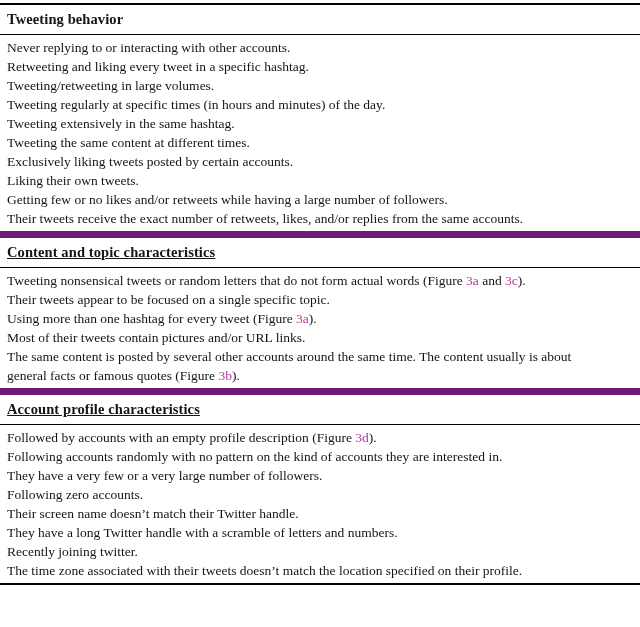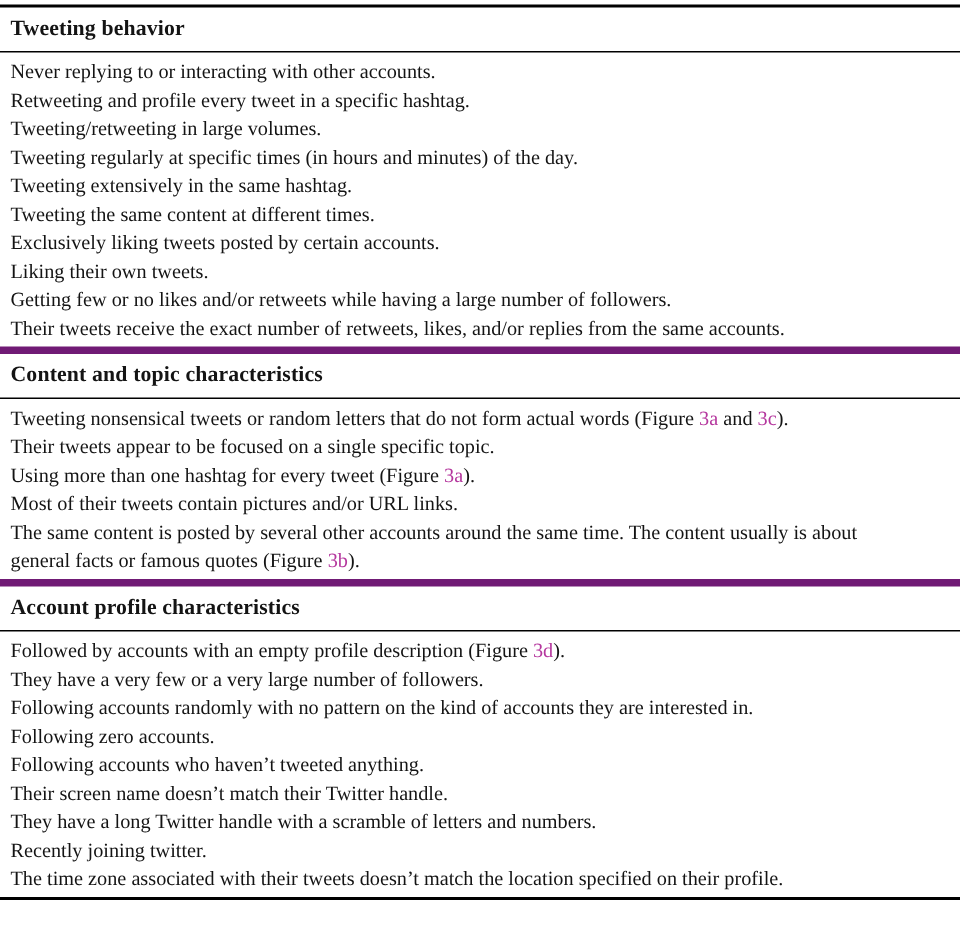--- a/index.html
+++ b/index.html
@@ -26,21 +26,22 @@
   }
   .section-header {
     font-size: 14.5px;
     font-weight: 700;
     line-height: 17px;
     padding: 6px 8px 6px 7px;
     border-bottom: 1px solid #000000;
     letter-spacing: 0.1px;
   }
   .section:not(:first-child) .section-header {
-    border-top: 5px solid #701a75;
+    border-top: 7px solid #701a75;
+    text-decoration: underline;
   }
   .section-body {
     padding: 3px 16px 3px 0;
   }
   .row {
     font-size: 13.5px;
     line-height: 19px;
     padding: 0 10px 0 7px;
   }
   .fig-link {
@@ -51,21 +52,21 @@
 </style>
 </head>
 <body>
 
 <div class="paper">
   <div id="table-root">
       <div class="section">
         <div class="section-header">Tweeting behavior</div>
         <div class="section-body">
           <div class="row"><span class="row-text">Never replying to or interacting with other accounts.</span></div>
-          <div class="row"><span class="row-text">Retweeting and profile every tweet in a specific hashtag.</span></div>
+          <div class="row"><span class="row-text">Retweeting and liking every tweet in a specific hashtag.</span></div>
           <div class="row"><span class="row-text">Tweeting/retweeting in large volumes.</span></div>
           <div class="row"><span class="row-text">Tweeting regularly at specific times (in hours and minutes) of the day.</span></div>
           <div class="row"><span class="row-text">Tweeting extensively in the same hashtag.</span></div>
           <div class="row"><span class="row-text">Tweeting the same content at different times.</span></div>
           <div class="row"><span class="row-text">Exclusively liking tweets posted by certain accounts.</span></div>
           <div class="row"><span class="row-text">Liking their own tweets.</span></div>
           <div class="row"><span class="row-text">Getting few or no likes and/or retweets while having a large number of followers.</span></div>
           <div class="row"><span class="row-text">Their tweets receive the exact number of retweets, likes, and/or replies from the same accounts.</span></div>
         </div>
       </div>
@@ -76,24 +77,23 @@
           <div class="row"><span class="row-text">Their tweets appear to be focused on a single specific topic.</span></div>
           <div class="row"><span class="row-text">Using more than one hashtag for every tweet (Figure </span><span class="fig-link">3a</span><span class="row-text">).</span></div>
           <div class="row"><span class="row-text">Most of their tweets contain pictures and/or URL links.</span></div>
           <div class="row"><span class="row-text">The same content is posted by several other accounts around the same time. The content usually is about general facts or famous quotes (Figure </span><span class="fig-link">3b</span><span class="row-text">).</span></div>
         </div>
       </div>
       <div class="section">
         <div class="section-header">Account profile characteristics</div>
         <div class="section-body">
           <div class="row"><span class="row-text">Followed by accounts with an empty profile description (Figure </span><span class="fig-link">3d</span><span class="row-text">).</span></div>
+          <div class="row"><span class="row-text">Following accounts randomly with no pattern on the kind of accounts they are interested in.</span></div>
           <div class="row"><span class="row-text">They have a very few or a very large number of followers.</span></div>
-          <div class="row"><span class="row-text">Following accounts randomly with no pattern on the kind of accounts they are interested in.</span></div>
           <div class="row"><span class="row-text">Following zero accounts.</span></div>
-          <div class="row"><span class="row-text">Following accounts who haven’t tweeted anything.</span></div>
           <div class="row"><span class="row-text">Their screen name doesn’t match their Twitter handle.</span></div>
           <div class="row"><span class="row-text">They have a long Twitter handle with a scramble of letters and numbers.</span></div>
           <div class="row"><span class="row-text">Recently joining twitter.</span></div>
           <div class="row"><span class="row-text">The time zone associated with their tweets doesn’t match the location specified on their profile.</span></div>
         </div>
       </div>
     </div>
 </div>
 
 </body></html>

